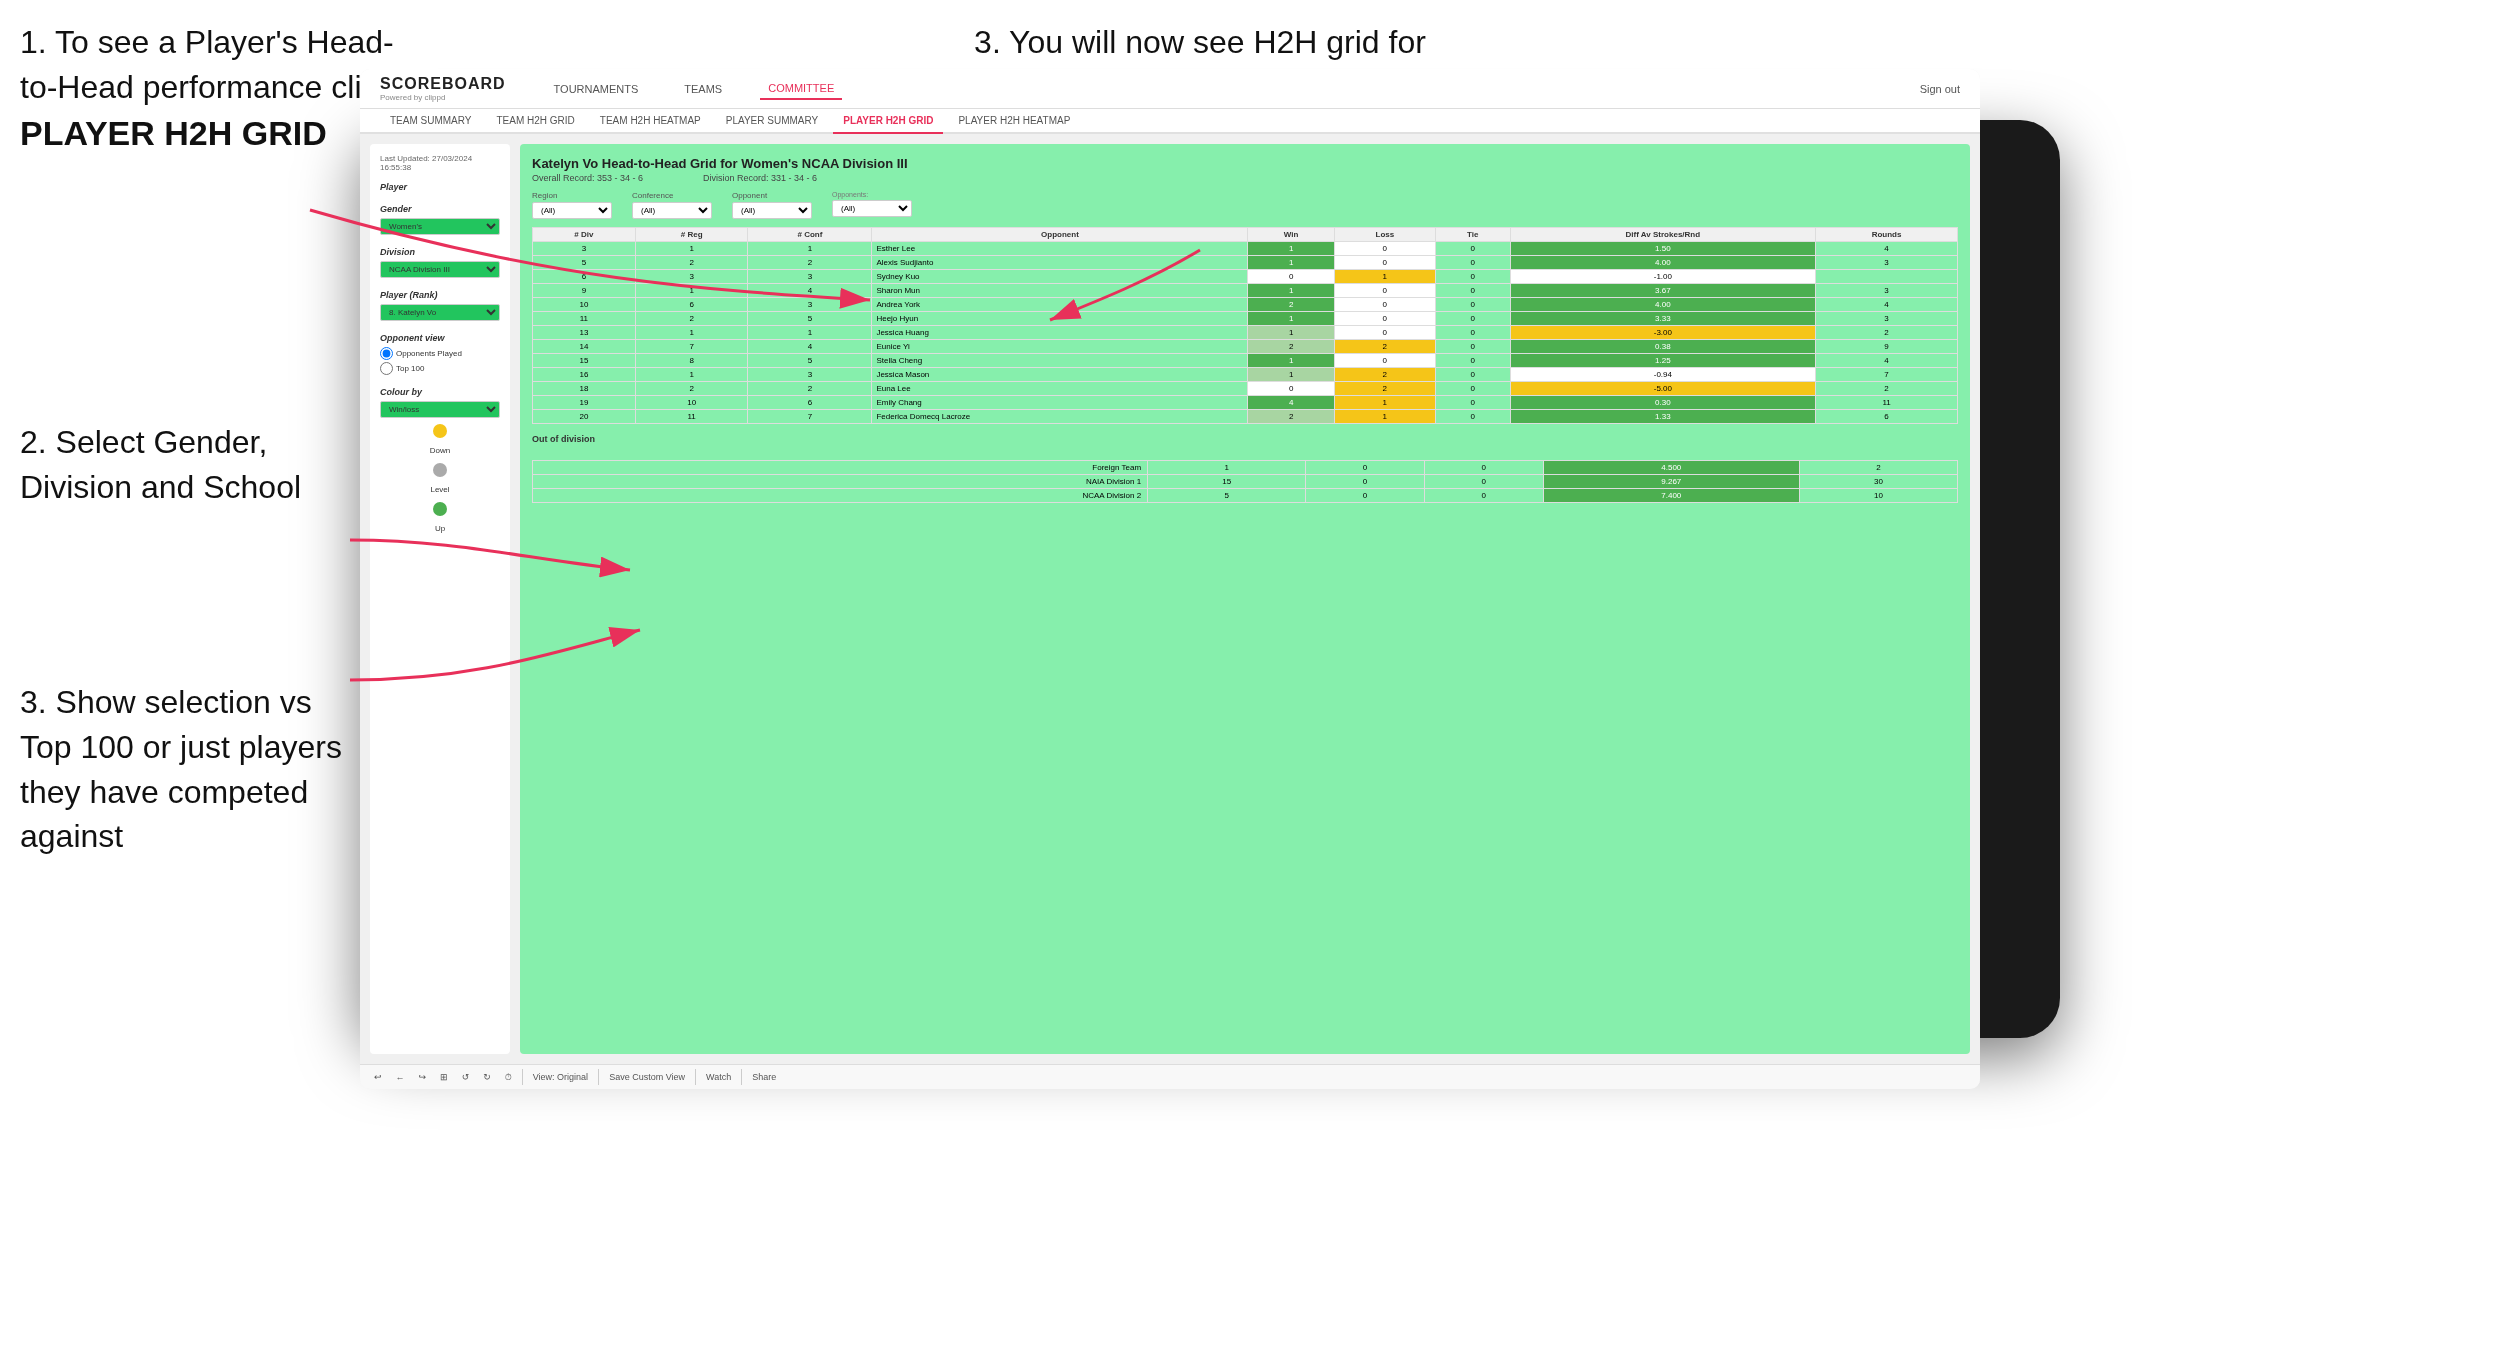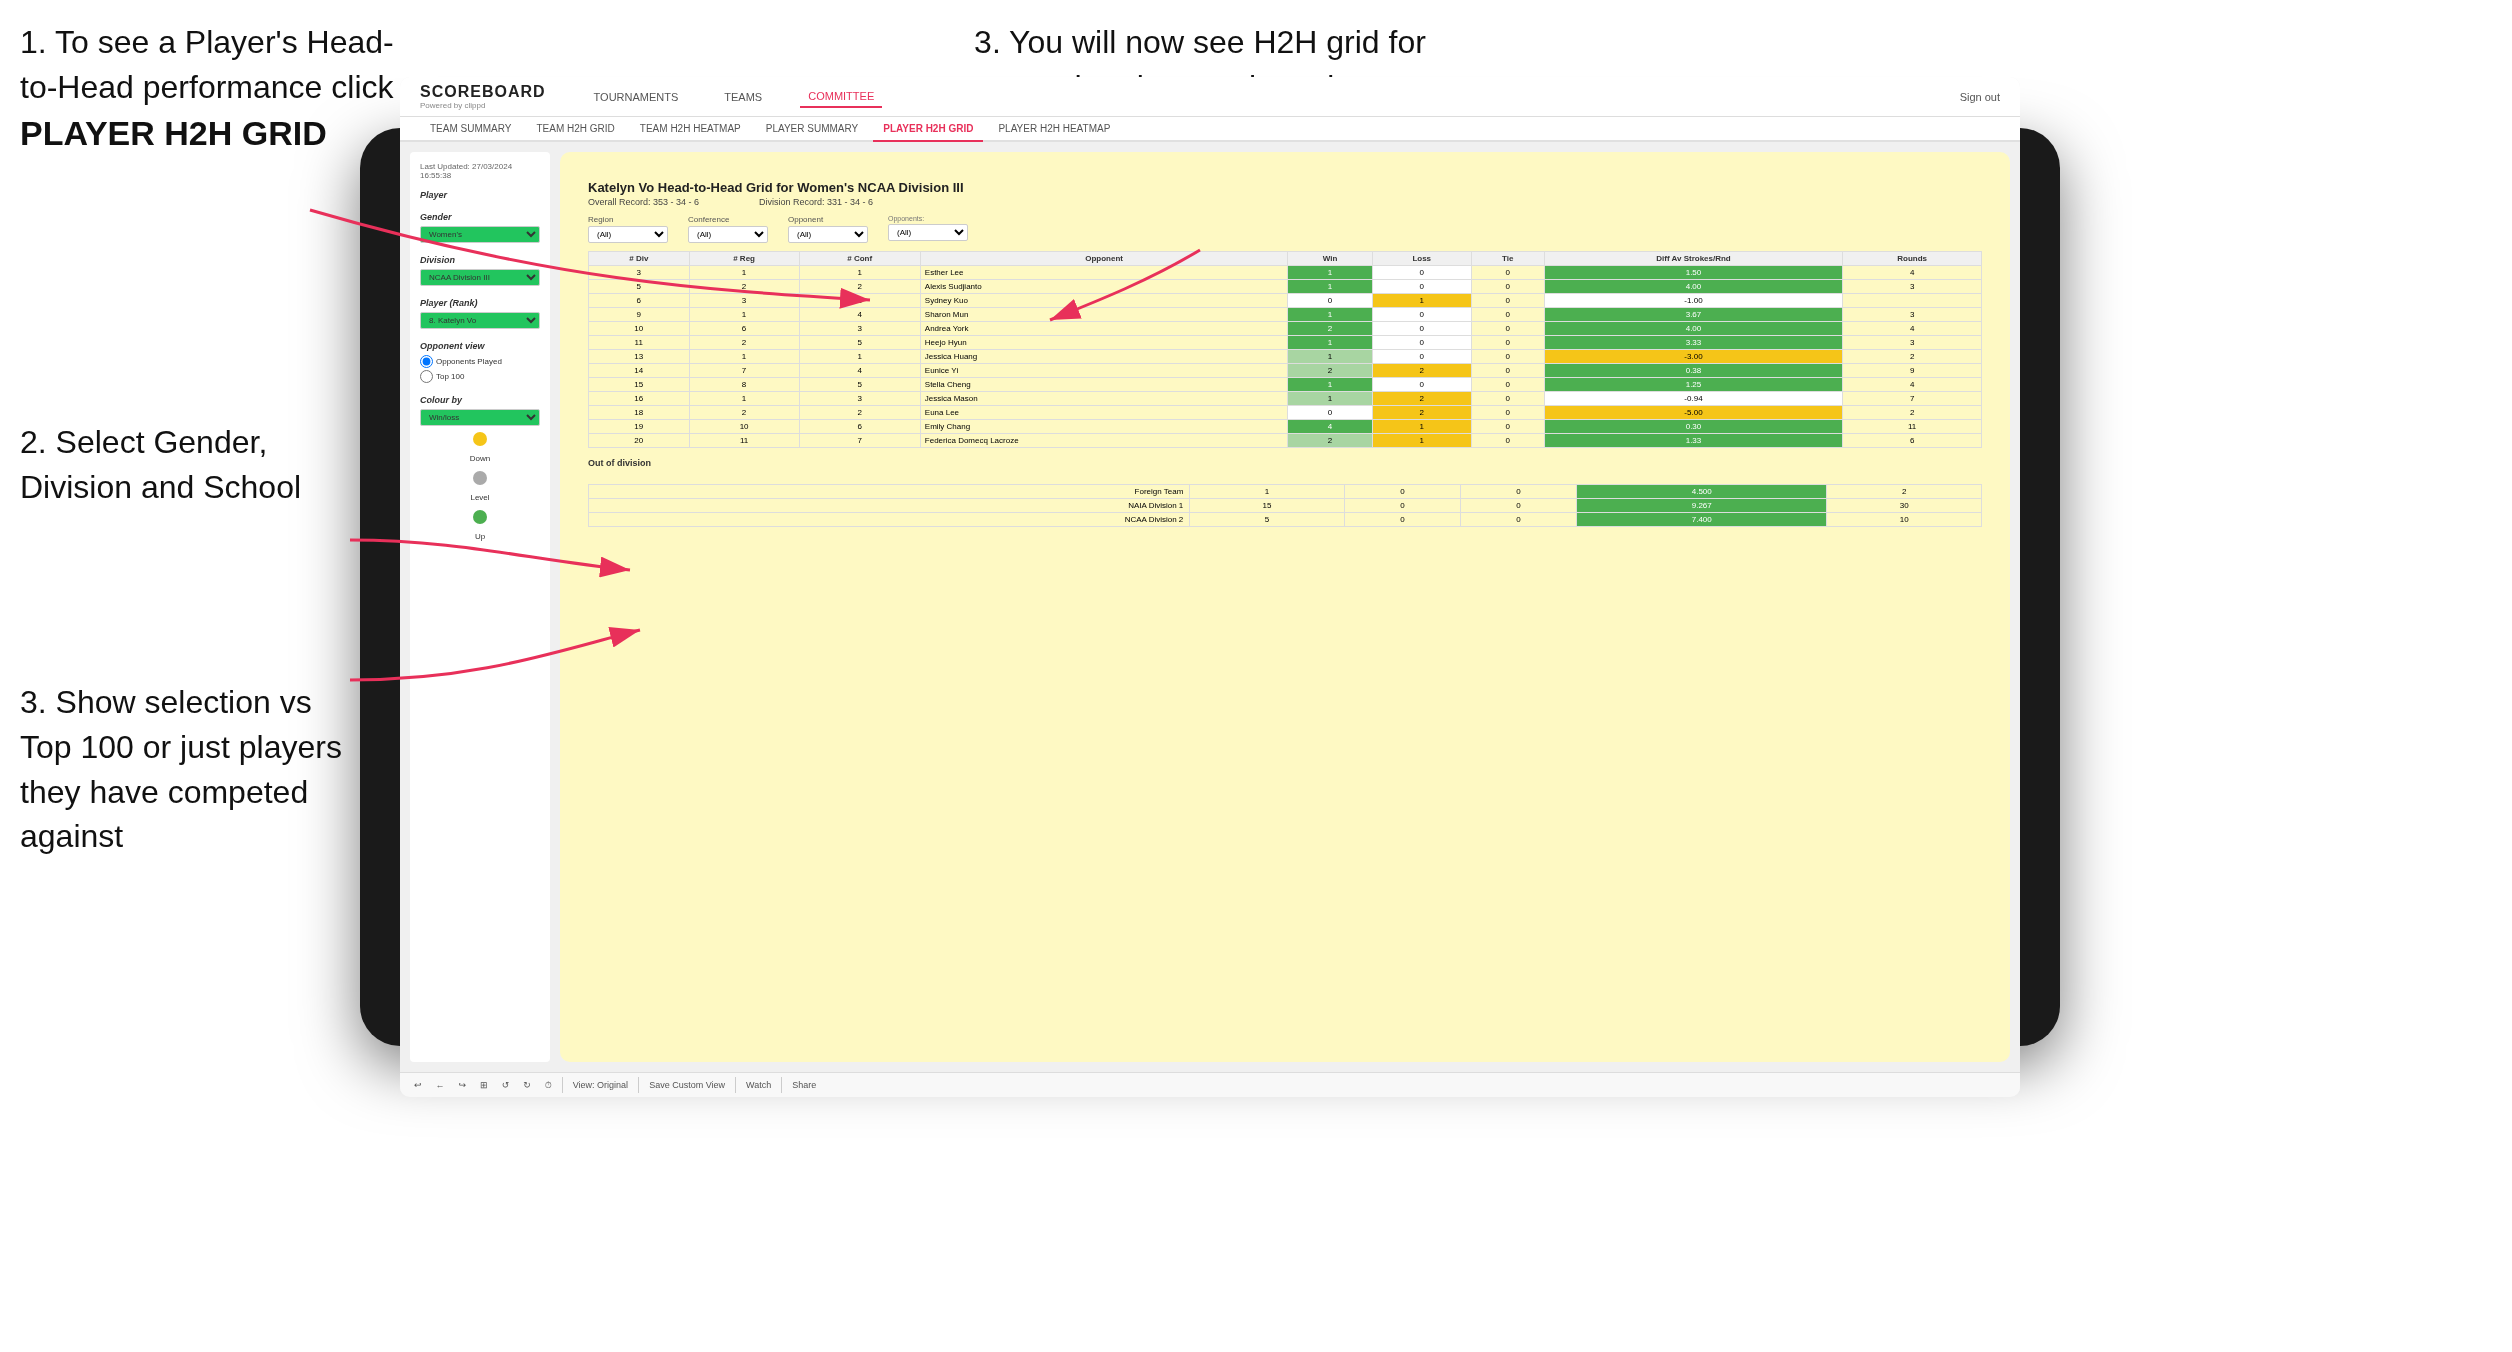--- a/index.html
+++ b/index.html
@@ -50,30 +50,30 @@
       left: 20px;
       width: 340px;
       font-size: 32px;
       line-height: 1.4;
       color: #111;
     }
 
     
     .tablet {
       position: absolute;
-      top: 128px;
+      top: 120px;
       left: 360px;
       width: 1700px;
       height: 918px;
       background: #1a1a1a;
       border-radius: 40px;
       box-shadow: 0 20px 60px rgba(0,0,0,0.5);
       display: flex;
       align-items: center;
-      justify-content: center;
+      justify-content: flex-start;
     }
     .tablet-screen {
       width: 1620px;
       height: 1020px;
       background: #f5f5f5;
       border-radius: 10px;
       overflow: hidden;
       display: flex;
       flex-direction: column;
     }
@@ -218,23 +218,23 @@
     .dot-level { background: #aaa; }
     .dot-up { background: #4caf50; }
     .dot-label {
       font-size: 8px;
       color: #333;
     }
 
     
     .right-panel {
       flex: 1;
-      background: #fef9c3;
-      border-radius: 10px;
-      padding: 28px;
+      background: #86efac;
+      border-radius: 4px;
+      padding: 12px;
       overflow-y: auto;
       font-size: 9px;
     }
     .grid-title {
       font-size: 13px;
       font-weight: bold;
       color: #222;
       margin-bottom: 2px;
     }
     .grid-subtitle {

